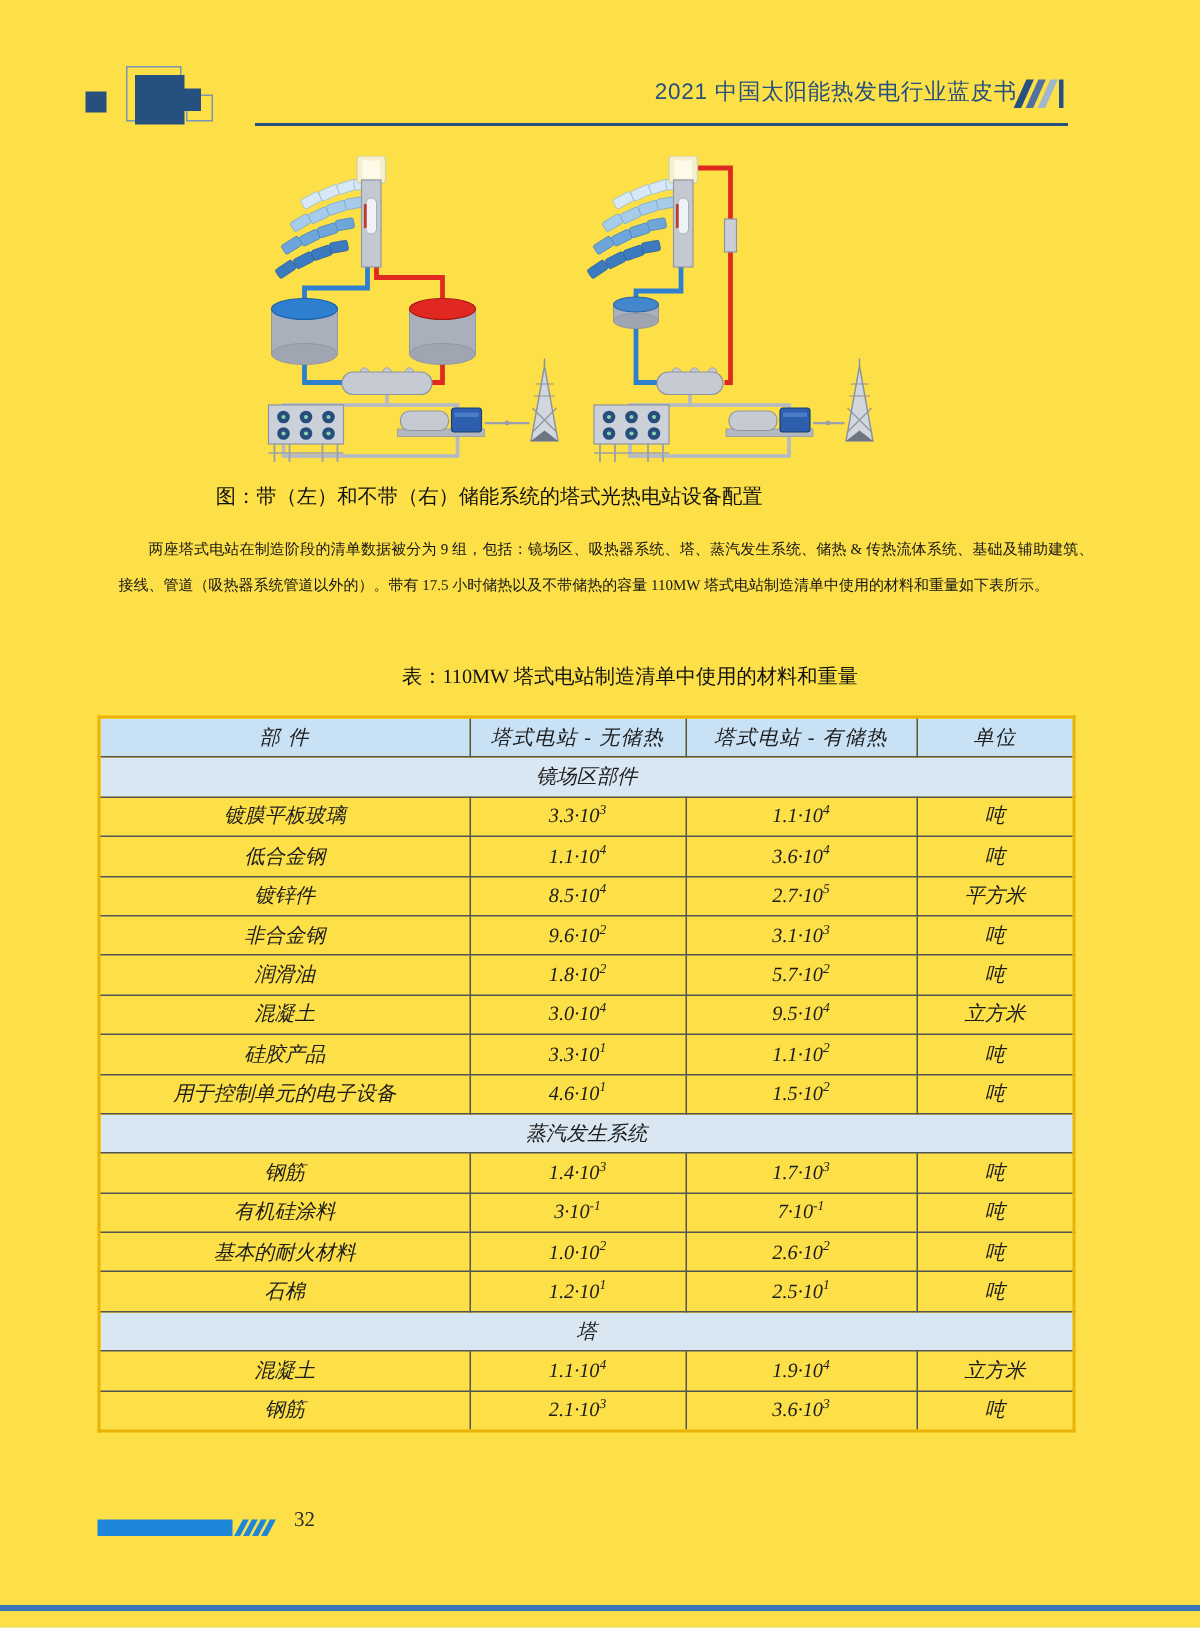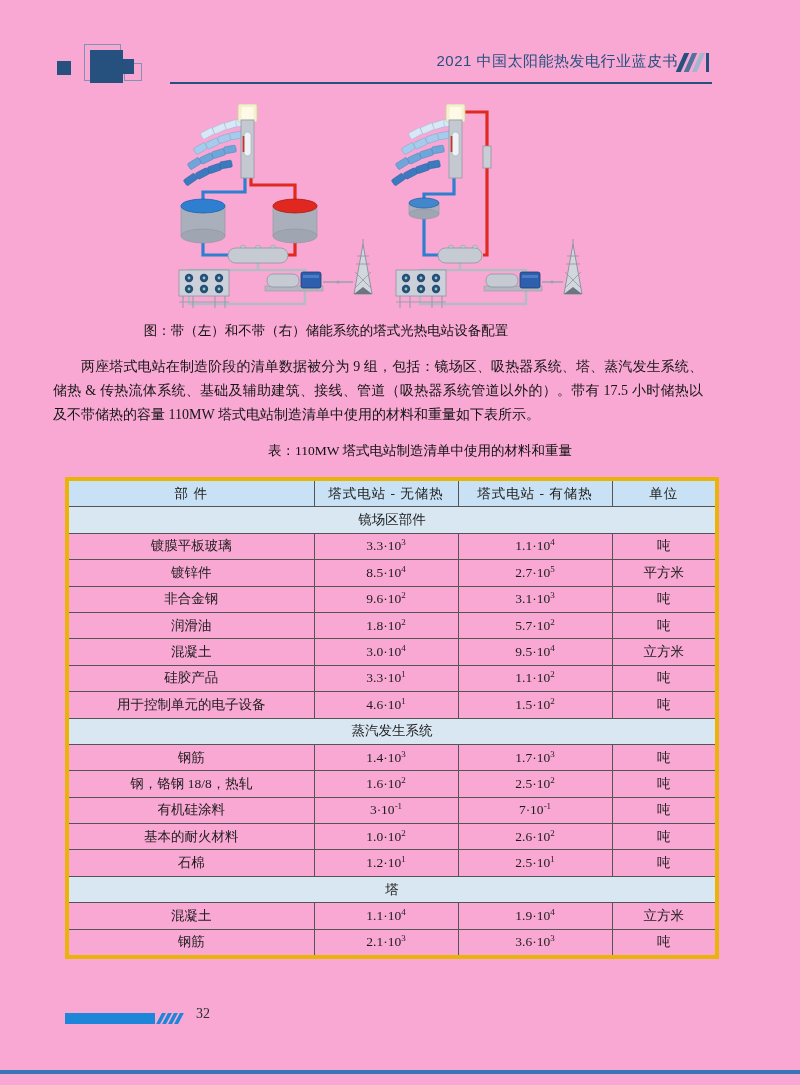--- a/index.html
+++ b/index.html
@@ -1,43 +1,43 @@
 <!DOCTYPE html>
 <html style="--navy: #26517f; --bright: #1d86d8; --thead: #c8e1f4; --tsection: #d9e7f3;"><head>
 <meta charset="utf-8">
 <style>
   html,body { margin:0; padding:0; background:#e9e9e9; }
   .page {
     position:relative; width:800px; height:1085px; margin:0 auto;
-    background:#f9a8d4; overflow:hidden;
+    background:#fde047; overflow:hidden;
     font-family:"Liberation Serif","DejaVu Serif",serif; color:#1c1c1c;
   }
   
   .sq { position:absolute; background:var(--navy); }
   .sq-outline { position:absolute; border:1px solid #7e94b5; background:transparent; }
   .hdr-title {
     position:absolute; top:52px; right:122px; font-size:15px; letter-spacing:.5px;
     color:var(--navy); font-family:"Liberation Sans","DejaVu Sans",sans-serif;
   }
   .hdr-slashes { position:absolute; top:53px; left:680px; display:flex; gap:3px; }
   .hdr-slash { width:5px; height:19px; transform:skewX(-24deg); }
   .hdr-bar { position:absolute; top:53px; left:706px; width:3px; height:19px; background:var(--navy); }
   .hdr-line { position:absolute; top:82px; left:170px; width:542px; height:2px; background:var(--navy); }
   
   .diagram { position:absolute; top:104px; left:155px; }
   .fig-caption { position:absolute; top:322px; left:0; width:652px; text-align:center; font-size:13.5px; color:#111; }
   
   .para {
-    position:absolute; top:355px; left:53px; width:650px;
-    font-size:14px; line-height:24px; text-align:justify; text-indent:2em; color:#151515;
+    position:absolute; top:355px; left:79px; width:650px;
+    font-size:10px; line-height:24px; text-align:justify; text-indent:2em; color:#151515;
   }
   
   .tbl-title { position:absolute; top:442px; left:0; width:800px; text-align:center; font-size:13.5px; color:#111;padding-left:20px; }
   .tbl-wrap { position:absolute; top:477px; left:65px; }
-  table.materials { border-collapse:collapse; width:650px; table-layout:fixed; border:4px solid #eab308; }
+  table.materials { border-collapse:collapse; width:650px; table-layout:fixed; border:2px solid #eab308;font-style:italic; }
   table.materials th, table.materials td {
     border:1px solid #545454; height:25.4px; font-size:13.5px; font-weight:normal;
     text-align:center; padding:0; overflow:hidden; white-space:nowrap;
   }
   table.materials th { background:var(--thead); letter-spacing:1px; }
   td.cell-component { text-align:left; padding-left:9px; }
   tr.section-row td { background:var(--tsection); }
   sup { font-size:9px; line-height:0; }
   
   .ft-bar { position:absolute; top:1013px; left:65px; width:90px; height:11px; background:var(--bright); }
@@ -228,20 +228,26 @@
           <tr class="section-row">
             <td colspan="4">镜场区部件</td>
           </tr>
           <tr>
             <td class="cell-component">镀膜平板玻璃</td>
             <td>3.3·10<sup>3</sup></td>
             <td>1.1·10<sup>4</sup></td>
             <td>吨</td>
           </tr>
           <tr>
+            <td class="cell-component">低合金钢</td>
+            <td>1.1·10<sup>4</sup></td>
+            <td>3.6·10<sup>4</sup></td>
+            <td>吨</td>
+          </tr>
+          <tr>
             <td class="cell-component">镀锌件</td>
             <td>8.5·10<sup>4</sup></td>
             <td>2.7·10<sup>5</sup></td>
             <td>平方米</td>
           </tr>
           <tr>
             <td class="cell-component">非合金钢</td>
             <td>9.6·10<sup>2</sup></td>
             <td>3.1·10<sup>3</sup></td>
             <td>吨</td>
@@ -270,26 +276,20 @@
             <td>1.5·10<sup>2</sup></td>
             <td>吨</td>
           </tr>
           <tr class="section-row">
             <td colspan="4">蒸汽发生系统</td>
           </tr>
           <tr>
             <td class="cell-component">钢筋</td>
             <td>1.4·10<sup>3</sup></td>
             <td>1.7·10<sup>3</sup></td>
-            <td>吨</td>
-          </tr>
-          <tr>
-            <td class="cell-component">钢，铬钢 18/8，热轧</td>
-            <td>1.6·10<sup>2</sup></td>
-            <td>2.5·10<sup>2</sup></td>
             <td>吨</td>
           </tr>
           <tr>
             <td class="cell-component">有机硅涂料</td>
             <td>3·10<sup>-1</sup></td>
             <td>7·10<sup>-1</sup></td>
             <td>吨</td>
           </tr>
           <tr>
             <td class="cell-component">基本的耐火材料</td>

